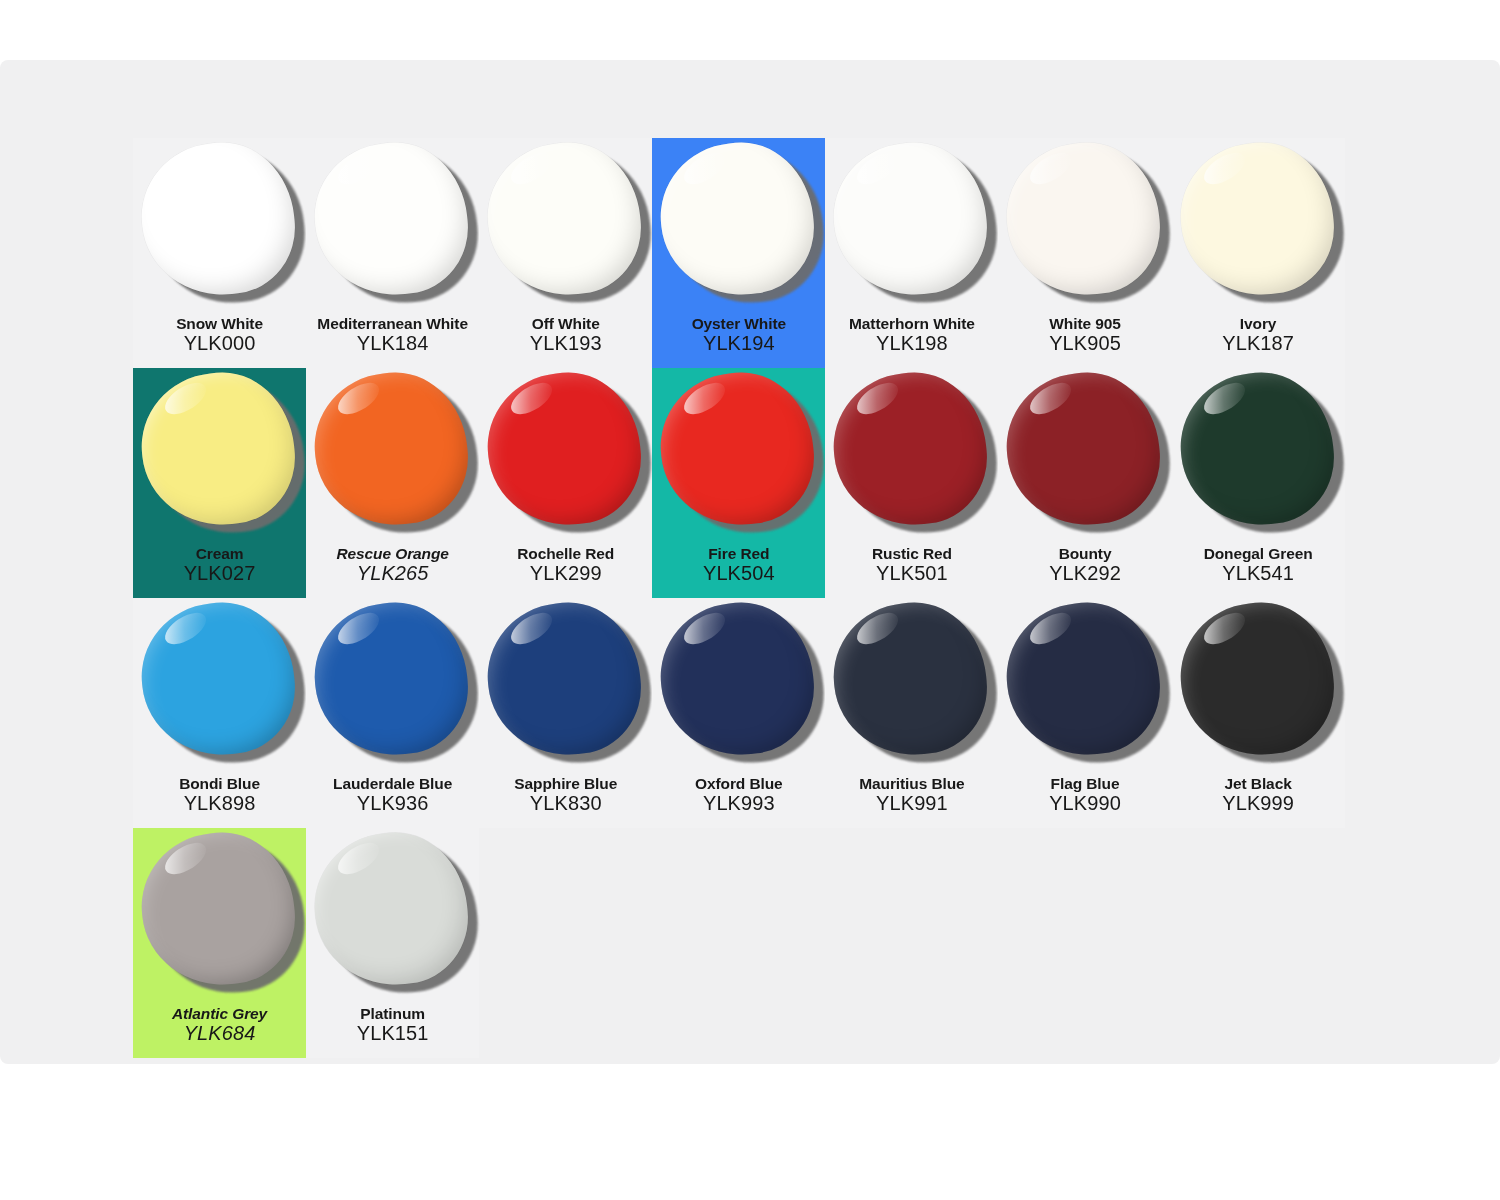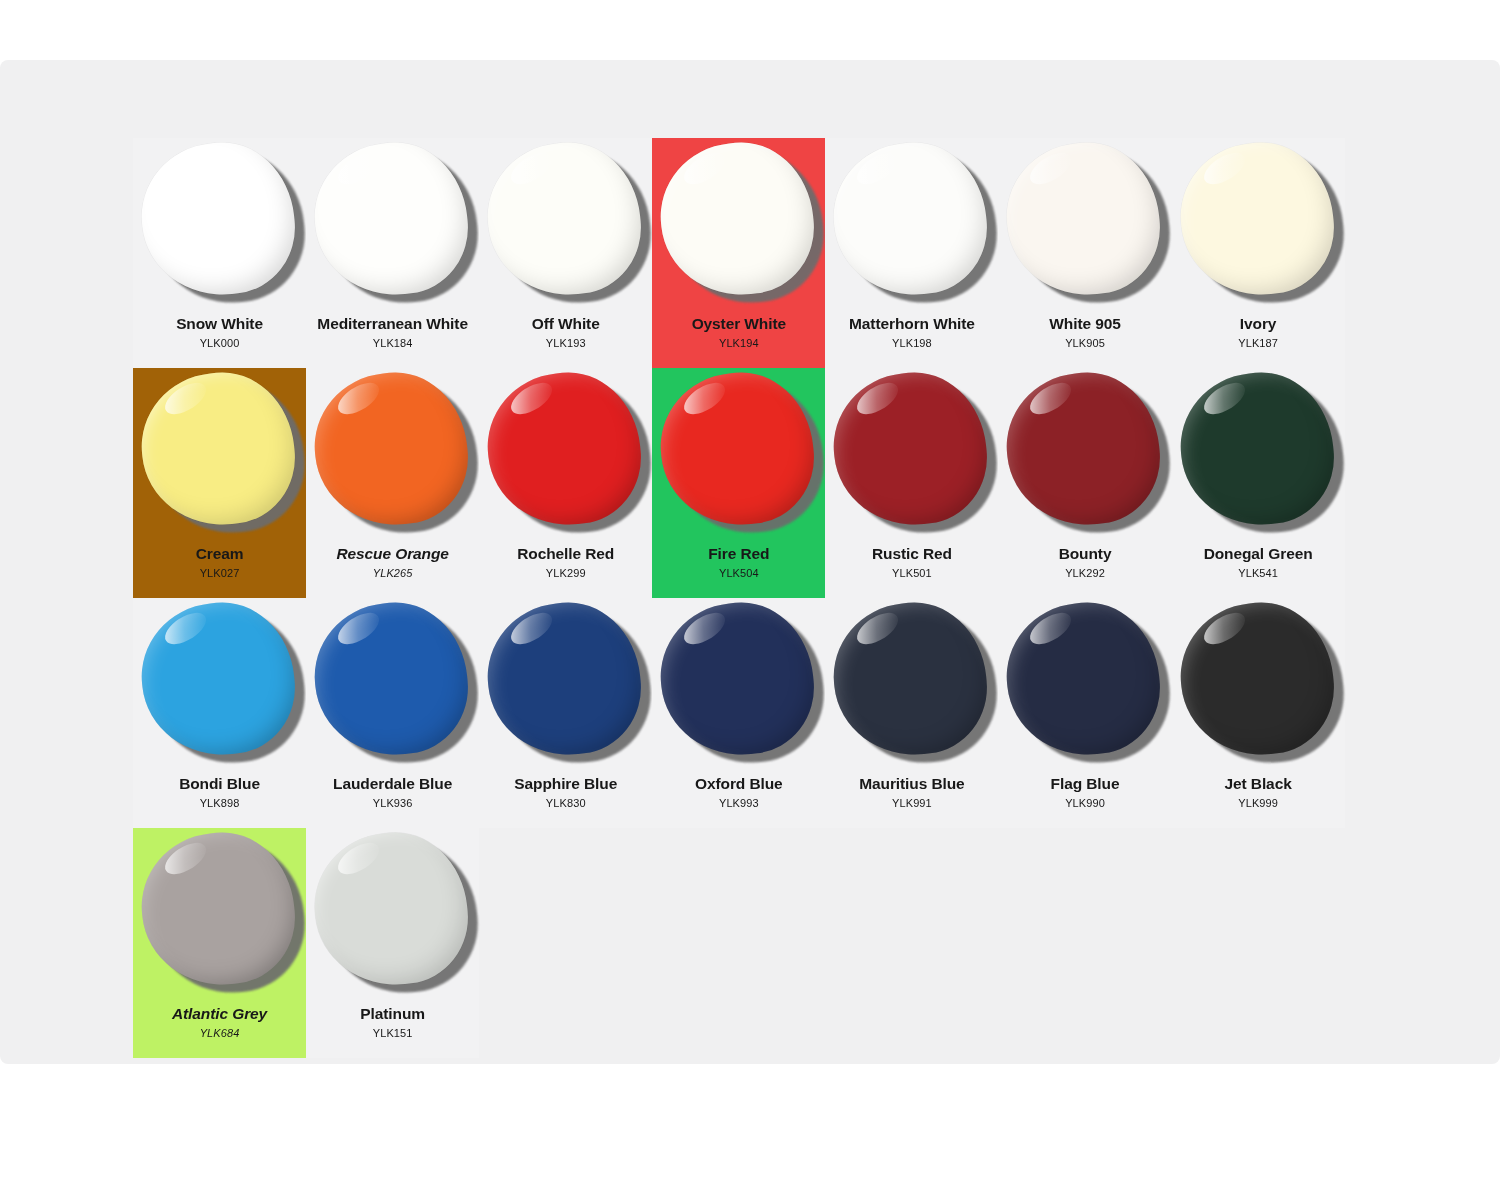--- a/index.html
+++ b/index.html
@@ -114,21 +114,21 @@
     color: #181818;
   }
   .swatch-name {
     font-size: 15.5px;
     font-weight: bold;
     line-height: 19px;
     letter-spacing: -.1px;
     white-space: nowrap;
   }
   .swatch-code {
-    font-size: 11px;
+    font-size: 20px;
     font-weight: normal;
     line-height: 20px;
     letter-spacing: .1px;
   }
 </style>
 </head>
 <body style="background: rgb(255, 255, 255);">
 
 <div id="chart-panel" style="background: rgb(240, 240, 241);">
   <div id="swatch-grid">
@@ -155,21 +155,21 @@
       <div class="swatch-cell" style="background: rgb(242, 242, 243);">
         <div class="blob-stage">
           <div class="blob-shadow" style="background: rgb(108, 108, 108);"></div>
           <div class="blob-body is-light" style="background: rgb(253, 253, 248);"></div>
         </div>
         <div class="swatch-caption">
           <div class="swatch-name">Off White</div>
           <div class="swatch-code">YLK193</div>
         </div>
       </div>
-      <div class="swatch-cell" style="background: #ef4444;">
+      <div class="swatch-cell" style="background: #3b82f6;">
         <div class="blob-stage">
           <div class="blob-shadow" style="background: rgb(108, 108, 108);"></div>
           <div class="blob-body is-light" style="background: rgb(253, 252, 246);"></div>
         </div>
         <div class="swatch-caption">
           <div class="swatch-name">Oyster White</div>
           <div class="swatch-code">YLK194</div>
         </div>
       </div>
       <div class="swatch-cell" style="background: rgb(242, 242, 243);">
@@ -195,21 +195,21 @@
       <div class="swatch-cell" style="background: rgb(242, 242, 243);">
         <div class="blob-stage">
           <div class="blob-shadow" style="background: rgb(108, 108, 108);"></div>
           <div class="blob-body is-light" style="background: rgb(253, 248, 224);"></div>
         </div>
         <div class="swatch-caption">
           <div class="swatch-name">Ivory</div>
           <div class="swatch-code">YLK187</div>
         </div>
       </div>
-      <div class="swatch-cell" style="background: #a16207;">
+      <div class="swatch-cell" style="background: #0f766e;">
         <div class="blob-stage">
           <div class="blob-shadow" style="background: rgb(108, 108, 108);"></div>
           <div class="blob-body is-light" style="background: rgb(248, 237, 132);"></div>
         </div>
         <div class="swatch-caption">
           <div class="swatch-name">Cream</div>
           <div class="swatch-code">YLK027</div>
         </div>
       </div>
       <div class="swatch-cell" style="background: rgb(242, 242, 243); font-style: italic;">
@@ -225,21 +225,21 @@
       <div class="swatch-cell" style="background: rgb(242, 242, 243);">
         <div class="blob-stage">
           <div class="blob-shadow" style="background: rgb(108, 108, 108);"></div>
           <div class="blob-body" style="background: rgb(224, 31, 32);"></div>
         </div>
         <div class="swatch-caption">
           <div class="swatch-name">Rochelle Red</div>
           <div class="swatch-code">YLK299</div>
         </div>
       </div>
-      <div class="swatch-cell" style="background: #22c55e;">
+      <div class="swatch-cell" style="background: #14b8a6;">
         <div class="blob-stage">
           <div class="blob-shadow" style="background: rgb(108, 108, 108);"></div>
           <div class="blob-body" style="background: rgb(232, 40, 32);"></div>
         </div>
         <div class="swatch-caption">
           <div class="swatch-name">Fire Red</div>
           <div class="swatch-code">YLK504</div>
         </div>
       </div>
       <div class="swatch-cell" style="background: rgb(242, 242, 243);">

